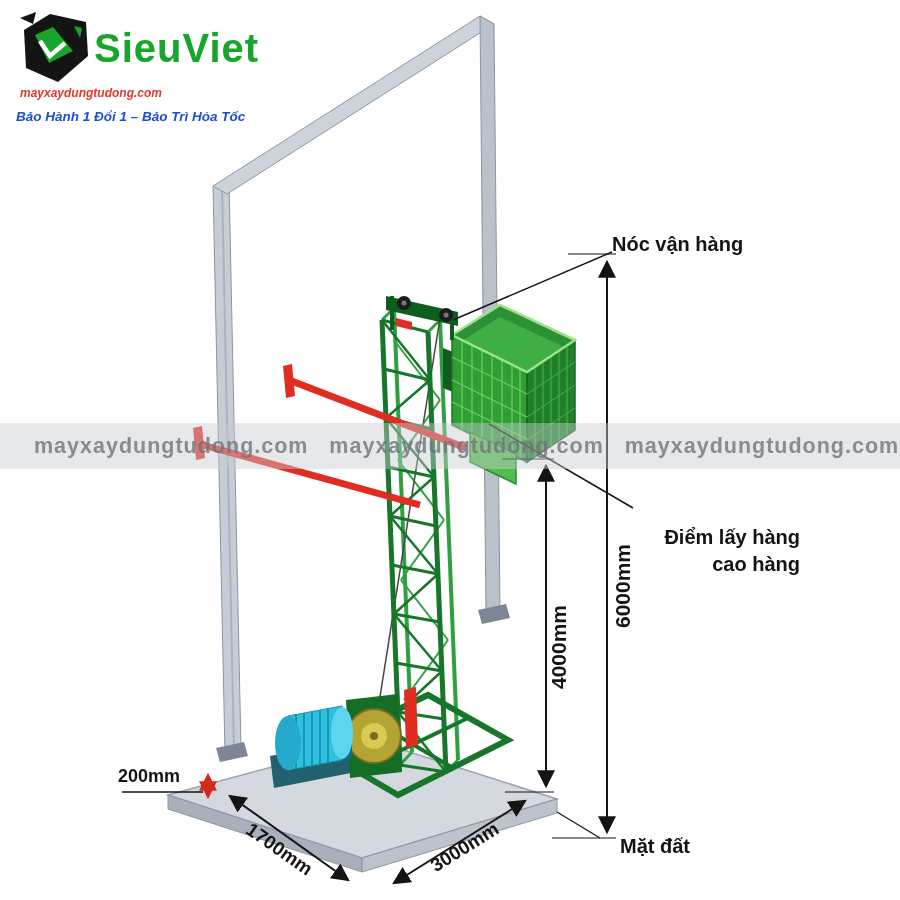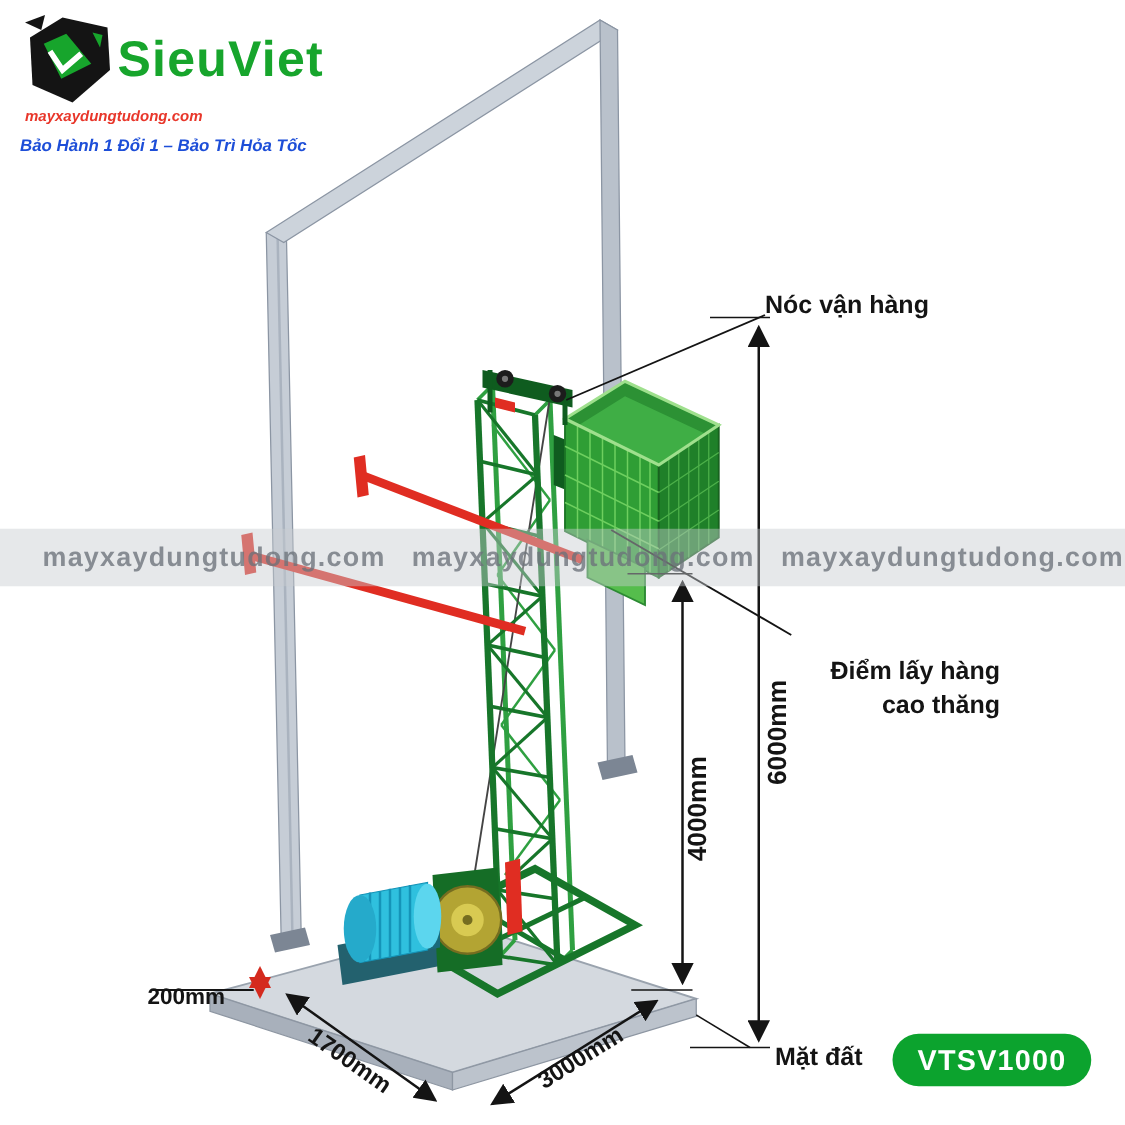--- a/index.html
+++ b/index.html
@@ -21,21 +21,21 @@
     white-space:pre; letter-spacing:1px; padding-left:34px; }
 
   
   .lbl { position:absolute; color:#141414; font-weight:bold; }
   .lbl-roof { left:612px; top:233px; font-size:20px; white-space:nowrap; }
   .lbl-pickup { left:622px; top:500px; width:178px; text-align:right; font-size:20px; line-height:1.35;margin-top:24px; }
   .lbl-ground { left:620px; top:835px; font-size:20px; white-space:nowrap;text-align:right; }
   .dim { position:absolute; color:#141414; font-weight:bold; text-align:center; width:92px; height:26px; font-size:21px; }
   .dim-6000 { left:578px; top:573px; transform:rotate(-90deg); }
   .dim-4000 { left:514px; top:634px; transform:rotate(-90deg); }
-  .dim-200  { left:118px; top:766px; width:86px; font-size:18px; text-align:left;margin-top:21px; }
+  .dim-200  { left:118px; top:766px; width:86px; font-size:18px; text-align:left; }
   .dim-1700 { left:232px; top:838px; transform:rotate(35deg); font-size:19px; }
   .dim-3000 { left:420px; top:836px; transform:rotate(-32deg); font-size:19px; }
 
   
   .badge { position:absolute; left:714px; top:827px; height:42px; padding:0 20px;
     background:#0ca32e; color:#fff; font-size:23px; font-weight:bold; letter-spacing:1px;
     border-radius:22px; display:flex; align-items:center; justify-content:center; }
 </style>
 </head>
 <body>
@@ -204,25 +204,24 @@
       <path d="M58,16 L66,18 L64,28 Z" fill="#17a52c"></path>
     </svg>
     <div class="brand-name">SieuViet</div>
     <div class="brand-site">mayxaydungtudong.com</div>
     <div class="brand-tagline">Bảo Hành 1 Đổi 1 – Bảo Trì Hỏa Tốc</div>
   </div>
 
   <div class="lbl lbl-roof">Nóc vận hàng</div>
   <div class="lbl lbl-pickup">
     <div>Điểm lấy hàng</div>
-    <div>cao thăng</div>
+    <div>cao hàng</div>
   </div>
   <div class="lbl lbl-ground">Mặt đất</div>
 
   <div class="dim dim-6000">6000mm</div>
   <div class="dim dim-4000">4000mm</div>
   <div class="dim dim-200">200mm</div>
   <div class="dim dim-1700">1700mm</div>
   <div class="dim dim-3000">3000mm</div>
 
-  <div class="badge">VTSV1000</div>
 
 </div>
 
 </body></html>

